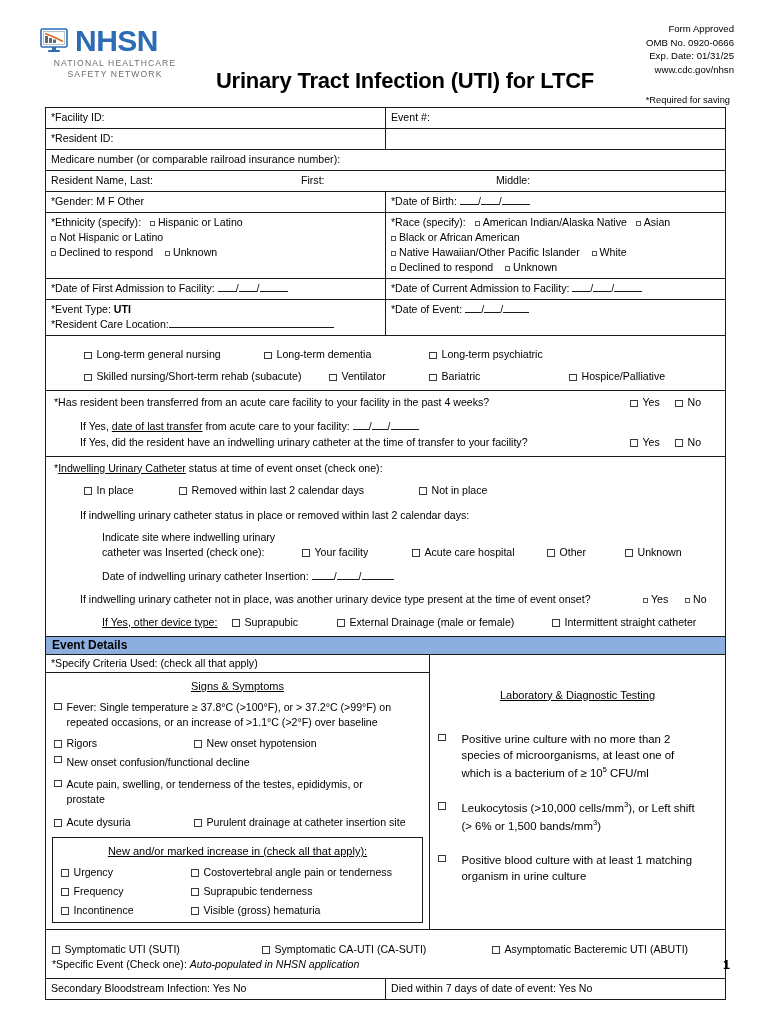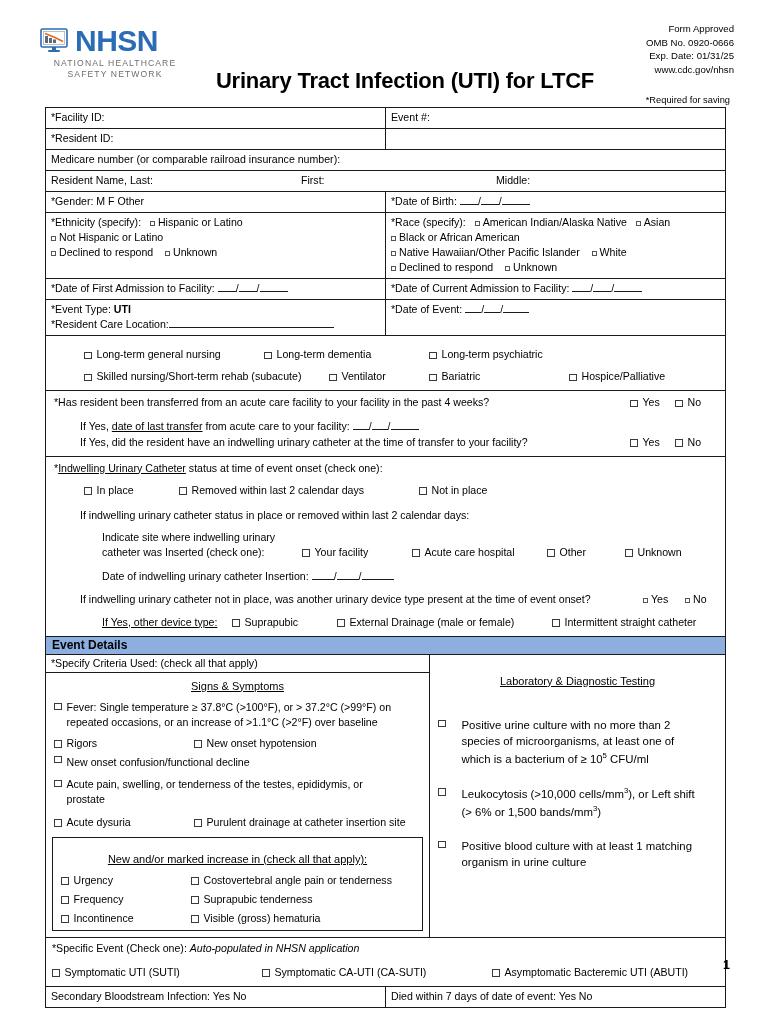--- a/index.html
+++ b/index.html
@@ -52,21 +52,21 @@
   .twocol{display:flex;}
   .colL{flex:0 0 384px;border-right:1.2px solid #1a1a1a;box-sizing:border-box;}
   .colR{flex:1 1 auto;box-sizing:border-box;}
   .colhead{text-align:center;font-size:11px;text-decoration:underline;padding:7px 0 2px 0;}
   .crit{display:flex;font-size:10.6px;line-height:1.42;padding:6px 8px 0 8px;}
   .crit .cb{flex:0 0 auto;margin-top:3px;}
   .crit-txt{flex:1 1 auto;}
   .crit2{display:flex;font-size:10.6px;padding:7px 8px 0 8px;}
   .labitem{display:flex;font-size:11.4px;line-height:1.45;padding:0 10px 0 8px;margin-bottom:18px;}
   .labitem .cb{flex:0 0 auto;margin-top:3px;margin-right:16px;}
-  .subbox{border:1px solid #1a1a1a;margin:9px 6px 6px 6px;padding:8px 0 6px 0;}
+  .subbox{border:1px solid #1a1a1a;margin:9px 6px 6px 6px;padding:0 0 6px 0;}
 
   .criteria-line{font-size:10.6px;padding:2px 5px 3px 5px;border-bottom:1px solid #1a1a1a;}
 
   .pagenum{position:absolute;right:40px;top:958px;font-size:12.5px;font-weight:bold;}
 
   sup{font-size:0.68em;vertical-align:super;}
 </style>
 </head>
 <body>
 
@@ -358,21 +358,21 @@
                 <span style="flex:1 1 auto;"><span class="cb"></span><span>Suprapubic tenderness</span></span>
               </div>
               <div class="crit2">
                 <span style="flex:0 0 130px;"><span class="cb"></span><span>Incontinence</span></span>
                 <span style="flex:1 1 auto;"><span class="cb"></span><span>Visible (gross) hematuria</span></span>
               </div>
             </div>
           </div>
 
           <div class="colR">
-            <div class="colhead" style="padding-top:20px;padding-bottom:30px;">Laboratory &amp; Diagnostic Testing</div>
+            <div class="colhead" style="padding-top:34px;padding-bottom:30px;">Laboratory &amp; Diagnostic Testing</div>
 
             <div class="labitem">
               <span class="cb"></span>
               <span>
                 <span style="display:block;">Positive urine culture with no more than 2</span>
                 <span style="display:block;">species of microorganisms, at least one of</span>
                 <span style="display:block;"><span>which is a bacterium of ≥ 10</span><sup>5</sup><span> CFU/ml</span></span>
               </span>
             </div>
 
@@ -391,29 +391,29 @@
                 <span style="display:block;">organism in urine culture</span>
               </span>
             </div>
           </div>
         </div>
       </div>
     </div>
 
     <div class="row">
       <div class="cell full" style="padding:3px 6px 6px 6px;">
-        <div>
-          <span>*Specific Event (Check one):</span>
-          <span class="i">Auto-populated in NHSN application</span>
-        </div>
         <div style="display:flex;margin-top:9px;">
           <span style="flex:0 0 210px;"><span class="cb"></span><span>Symptomatic UTI (SUTI)</span></span>
           <span style="flex:0 0 230px;"><span class="cb"></span><span>Symptomatic CA-UTI (CA-SUTI)</span></span>
           <span style="flex:1 1 auto;"><span class="cb"></span><span>Asymptomatic Bacteremic UTI (ABUTI)</span></span>
         </div>
+        <div>
+          <span>*Specific Event (Check one):</span>
+          <span class="i">Auto-populated in NHSN application</span>
+        </div>
       </div>
     </div>
 
     <div class="row">
       <div class="cell cL">
         <span>Secondary Bloodstream Infection:  Yes   No</span>
       </div>
       <div class="cell cR">
         <span>Died within 7 days of date of event: Yes   No</span>
       </div>

